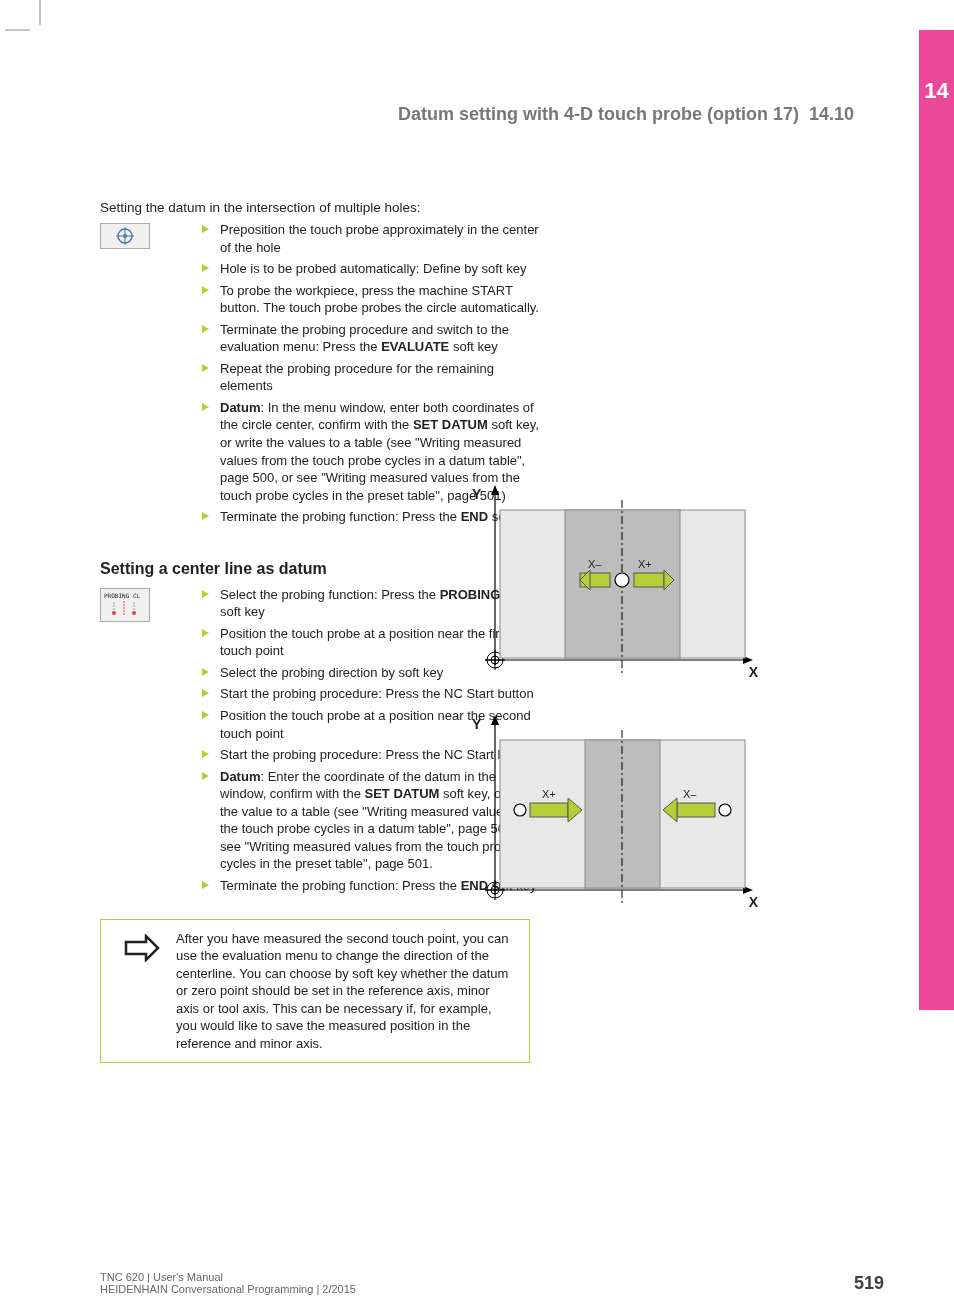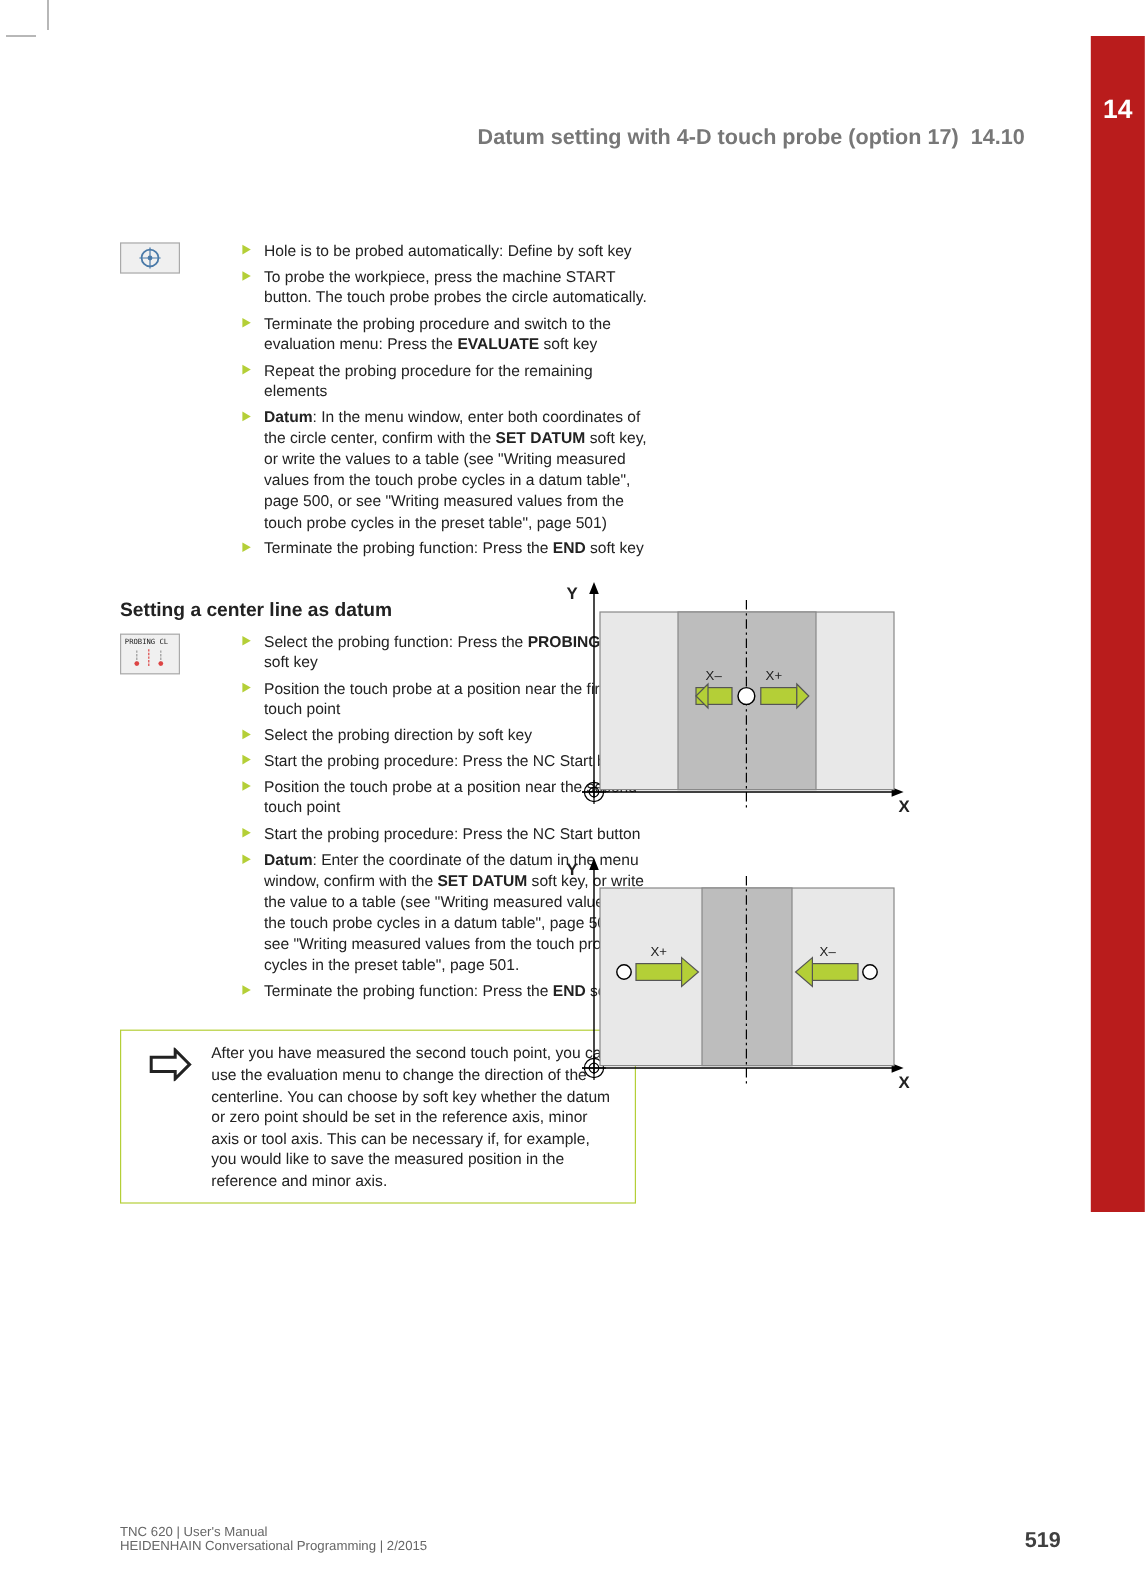--- a/index.html
+++ b/index.html
@@ -10,23 +10,23 @@
     background: #fff;
     width: 954px;
     height: 1315px;
     position: relative;
     overflow: hidden;
   }
   .tab {
     position: absolute;
     right: 0;
     top: 30px;
-    width: 45px;
+    width: 35px;
     height: 980px;
-    background: #b91c1c;
+    background: #ec4899;
   }
   .tab-num {
     color: #fff;
     font-weight: bold;
     font-size: 22px;
     text-align: center;
     padding-top: 48px;
   }
   .crop-mark {
     position: absolute;
@@ -136,33 +136,35 @@
 <div class="tab">
   <div class="tab-num">14</div>
 </div>
 
 <div class="head-title">
   <span>Datum setting with 4-D touch probe (option 17)</span>
   &nbsp;<span>14.10</span>
 </div>
 
 <div class="content">
+  <div class="intro">Setting the datum in the intersection of multiple holes:</div>
   <div class="row">
     <div class="col-icon">
       <div class="icon-box">
         <svg width="18" height="18" viewBox="0 0 18 18">
           <circle cx="9" cy="9" r="7" fill="none" stroke="#4a7aa8" stroke-width="1.5"></circle>
           <circle cx="9" cy="9" r="2" fill="#4a7aa8"></circle>
           <line x1="0" y1="9" x2="18" y2="9" stroke="#4a7aa8" stroke-width="1"></line>
           <line x1="9" y1="0" x2="9" y2="18" stroke="#4a7aa8" stroke-width="1"></line>
         </svg>
       </div>
     </div>
     <div class="col-text">
       <ul class="steps">
+          <li>Preposition the touch probe approximately in the center of the hole</li>
           <li>Hole is to be probed automatically: Define by soft key</li>
           <li>To probe the workpiece, press the machine START button. The touch probe probes the circle automatically.</li>
           <li>Terminate the probing procedure and switch to the evaluation menu: Press the <b>EVALUATE</b> soft key</li>
           <li>Repeat the probing procedure for the remaining elements</li>
           <li><b>Datum</b>: In the menu window, enter both coordinates of the circle center, confirm with the <b>SET DATUM</b> soft key, or write the values to a table (see "Writing measured values from the touch probe cycles in a datum table", page 500, or see "Writing measured values from the touch probe cycles in the preset table", page 501)</li>
           <li>Terminate the probing function: Press the <b>END</b> soft key</li>
         </ul>
     </div>
   </div>
 

